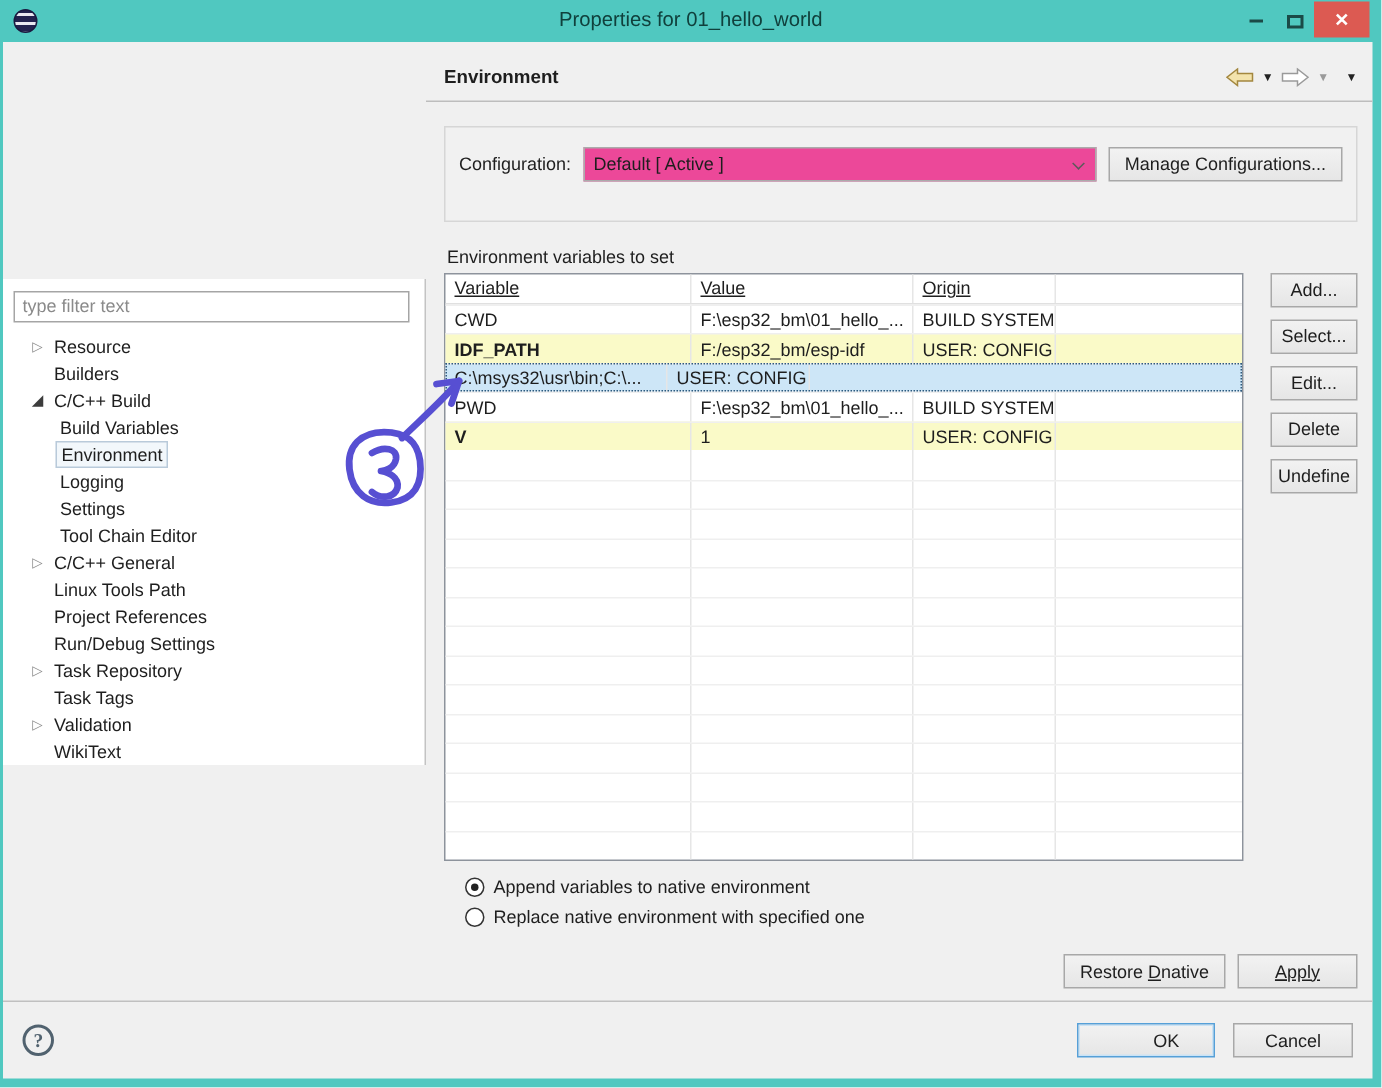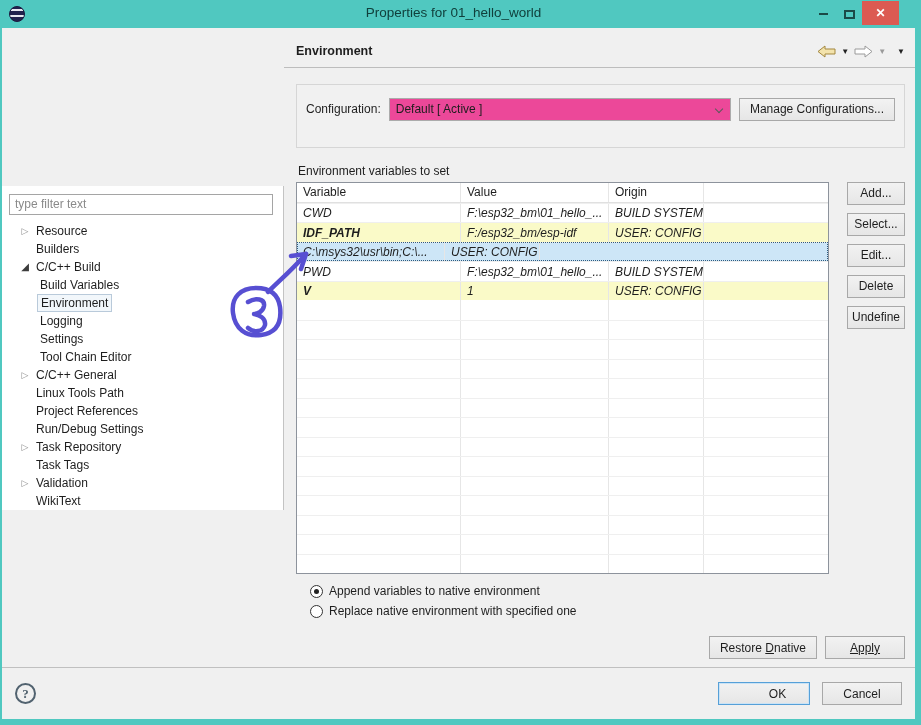--- a/index.html
+++ b/index.html
@@ -2,21 +2,21 @@
 <html><head>
 <meta charset="utf-8">
 <style>
   * { box-sizing: border-box; margin: 0; padding: 0; }
   html,body { width: 921px; height: 725px; }
   body { font-family: "Liberation Sans", sans-serif; font-size: 12px; color: #1e1e1e; }
 
   .window { position: relative; width: 921px; height: 725px; background: #50c8c0; overflow: hidden; }
 
   
-  .titlebar { position: absolute; top: 0; left: 0; right: 14px; height: 36px; }
+  .titlebar { position: absolute; top: 0; left: 0; right: 0; height: 36px; }
   .app-icon { position: absolute; left: 9px; top: 6px; width: 16px; height: 16px; border-radius: 50%;
     background: repeating-linear-gradient(#22224e 0 2px, #e8e8f0 2px 4px, #22224e 4px 6px);
     background-color:#22224e; border: 1px solid #1a1a40; }
   .title-text { position: absolute; left: 0; right: 0; top: 5px; text-align: center; font-size: 13.5px; color: #10403c; }
   .win-controls { position: absolute; right: 8px; top: 0; height: 28px; display: flex; align-items: center; }
   .btn-min { width: 26px; height: 24px; display:flex; align-items:center; justify-content:center; }
   .btn-min i { display:block; width: 9px; height: 2px; background: #1b4a47; }
   .btn-max { width: 26px; height: 24px; display:flex; align-items:center; justify-content:center; }
   .btn-max i { display:block; width: 11px; height: 9px; border: 2px solid #1b4a47; }
   .btn-close { width: 37px; height: 24px; margin-top: -2px; background: #dc5a52; color: #fff;
@@ -58,25 +58,25 @@
   .select .chev { position: absolute; right: 7px; top: 7px; width: 7px; height: 7px; }
   .select .chev:before { content:""; position:absolute; left:0; top:0; width:5px; height:5px;
     border-right: 1.5px solid #5a5a5a; border-bottom: 1.5px solid #5a5a5a; transform: rotate(45deg); }
   .btn { background: linear-gradient(#f2f2f2, #e6e6e6); border: 1px solid #a8a8a8; height: 23px;
     padding: 0 10px; font: 12px "Liberation Sans", sans-serif; color: #1e1e1e; text-align: center; }
 
   .table-caption { margin: 0 0 4px 2px; }
   .table-area { display: flex; }
   .envtable { width: 536px; border: 1px solid #8d939c; background: #fff; }
   .trow { display: flex; height: 19.5px; align-items: center; }
-  .thead { border-bottom: 1px solid #e0e0e0; height: 20px; }
+  .thead { border-bottom: 1px solid #e0e0e0; height: 20px; text-decoration: underline; }
   .tcell { height: 100%; display: flex; align-items: center; padding: 0 6px; border-right: 1px solid #e6e6e6;
     overflow: hidden; white-space: nowrap; }
   .c0 { width: 164px; } .c1 { width: 148px; } .c2 { width: 95px; } .c3 { flex: 1; border-right: none; }
-  .trow + .trow { border-top: 1px solid #efefef; font-style: italic; }
+  .trow + .trow { border-top: 1px solid #efefef; }
   .trow.user { background: #fafac8; }
   .trow.user .tcell.c0 { font-weight: bold; }
   .trow.selected { background: #cde6f7; outline: 1px dotted #2e5a7e; outline-offset: -1px; }
   .trow.selected .tcell.c0 { font-weight: bold; }
 
   .sidebtns { width: 58px; margin-left: 18px; display: flex; flex-direction: column; gap: 8px; }
   .sidebtns .btn { width: 58px; padding: 0; }
 
   .radios { margin-top: 7px; margin-left: 14px; }
   .radio-row { height: 20px; display: flex; align-items: center; }

